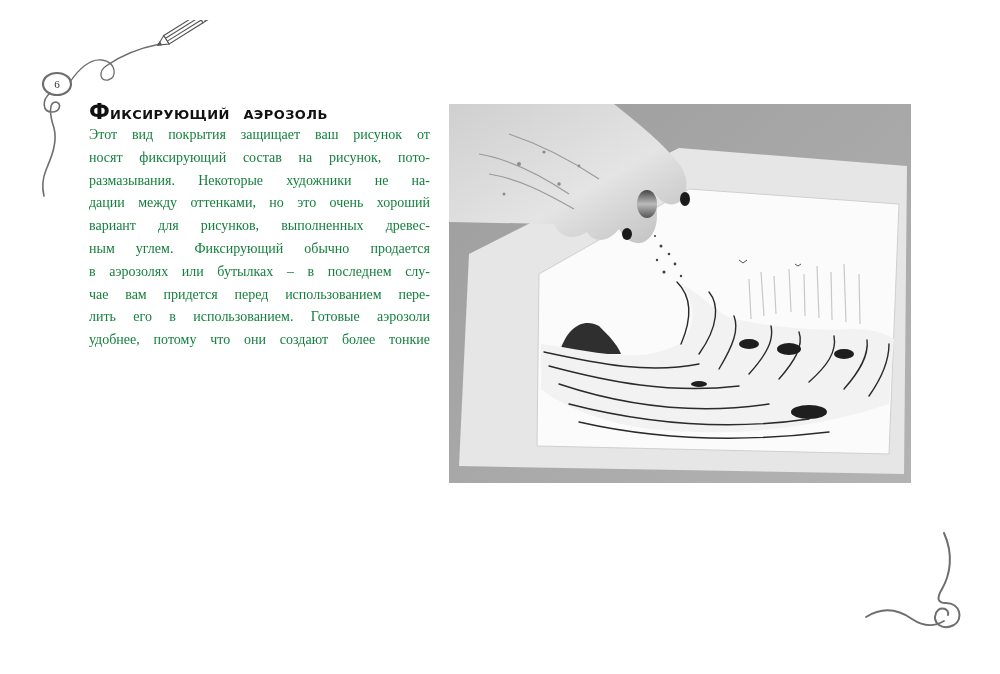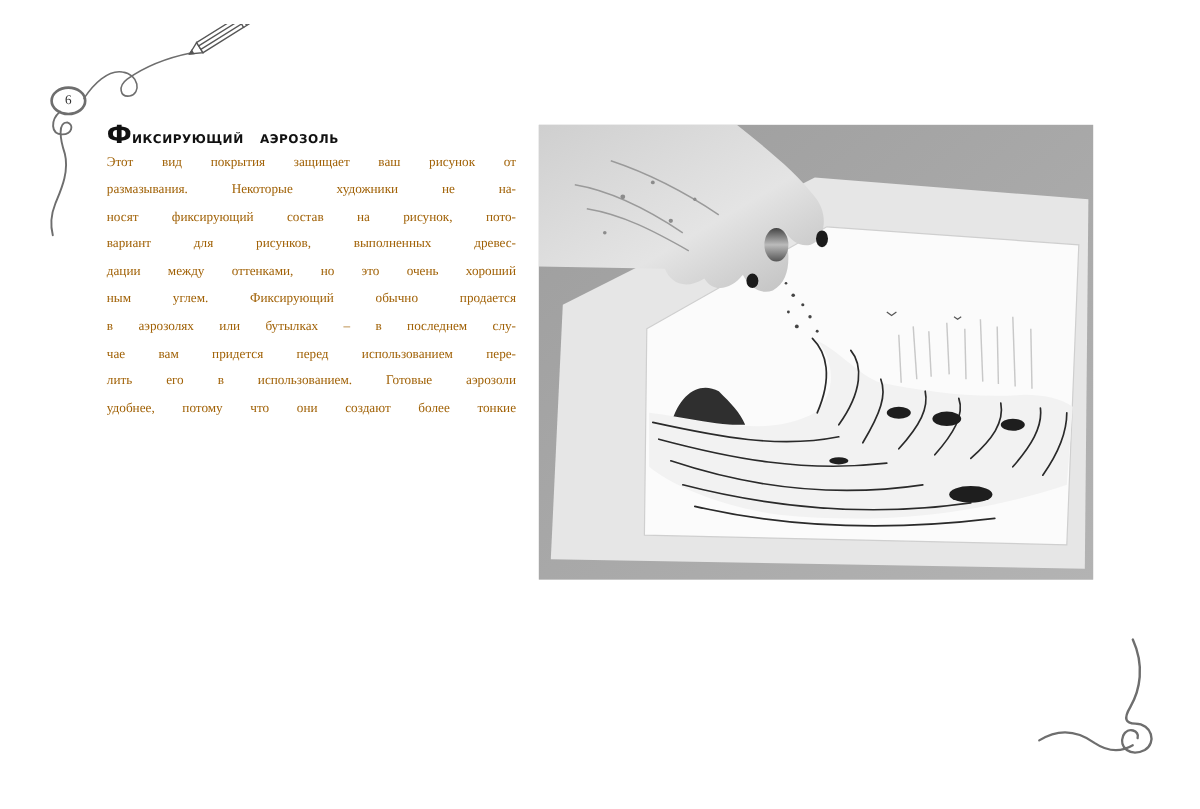--- a/index.html
+++ b/index.html
@@ -45,35 +45,35 @@
       top: 100px;
       font-family: "DejaVu Sans", "Liberation Sans", sans-serif;
       font-weight: bold;
       color: #111;
       font-size: 19px;
       letter-spacing: 0.2px;
       white-space: nowrap;
     }
     .heading .cap { font-size: 21px; }
     .heading .sc {
-      font-size: 10px;
+      font-size: 13px;
       text-transform: uppercase;
       letter-spacing: 0.4px;
     }
     .body-text {
       position: absolute;
       left: 89px;
       top: 124px;
       width: 341px;
     }
     .body-line {
-      font-size: 11px;
+      font-size: 14px;
       line-height: 22.8px;
       height: 22.8px;
-      color: #a16207;
+      color: #15803d;
       white-space: nowrap;
       text-align: justify;
       text-align-last: justify;
     }
     .body-line.last {
       text-align-last: left;
     }
     .photo {
       position: absolute;
       left: 449px;
@@ -111,24 +111,24 @@
 </svg>
 
 <div class="page-number">6</div>
 
 <div class="heading">
   <span class="cap">Ф</span><span class="sc">иксирующий</span>&nbsp;&nbsp;<span class="sc">аэрозоль</span>
 </div>
 
 <div class="body-text">
   <div class="body-line">Этот вид покрытия защищает ваш рисунок от</div>
+  <div class="body-line">носят фиксирующий состав на рисунок, пото-</div>
   <div class="body-line">размазывания. Некоторые художники не на-</div>
-  <div class="body-line">носят фиксирующий состав на рисунок, пото-</div>
+  <div class="body-line">дации между оттенками, но это очень хороший</div>
   <div class="body-line">вариант для рисунков, выполненных древес-</div>
-  <div class="body-line">дации между оттенками, но это очень хороший</div>
   <div class="body-line">ным углем. Фиксирующий обычно продается</div>
   <div class="body-line">в аэрозолях или бутылках – в последнем слу-</div>
   <div class="body-line">чае вам придется перед использованием пере-</div>
   <div class="body-line">лить его в использованием. Готовые аэрозоли</div>
   <div class="body-line">удобнее, потому что они создают более тонкие</div>
 </div>
 
 <div class="photo" title="Hand spraying fixative aerosol onto a charcoal drawing of a breaking ocean wave">
   <svg width="462" height="379" viewBox="0 0 462 379" xmlns="http://www.w3.org/2000/svg">
     <defs>

